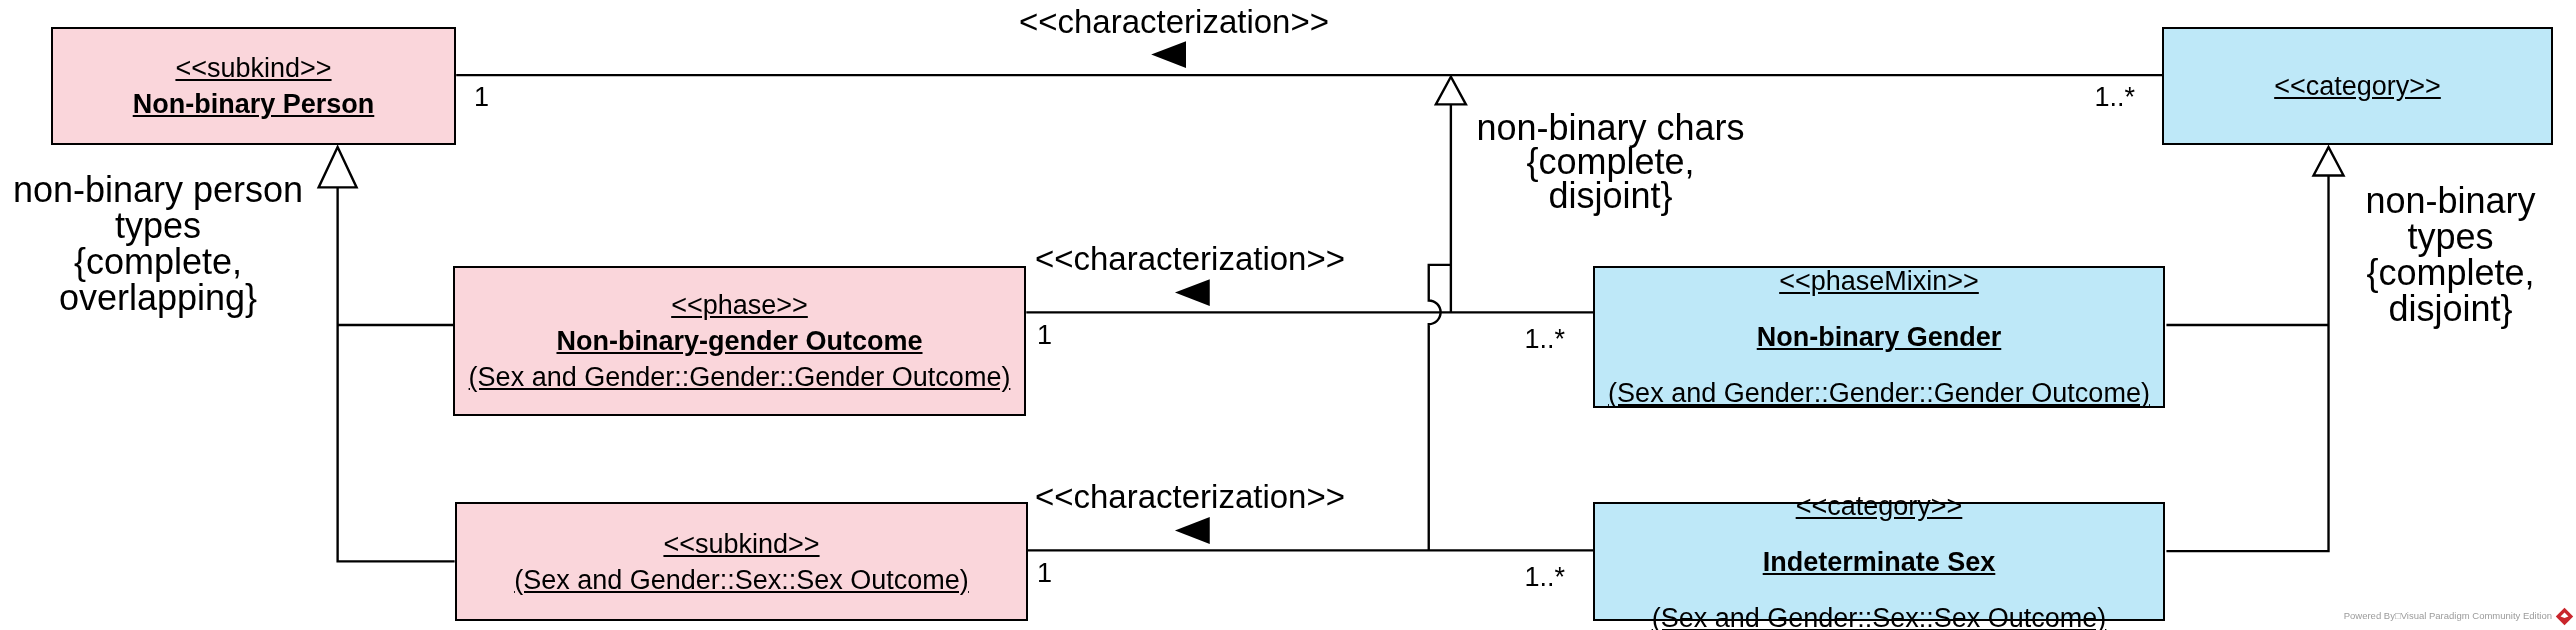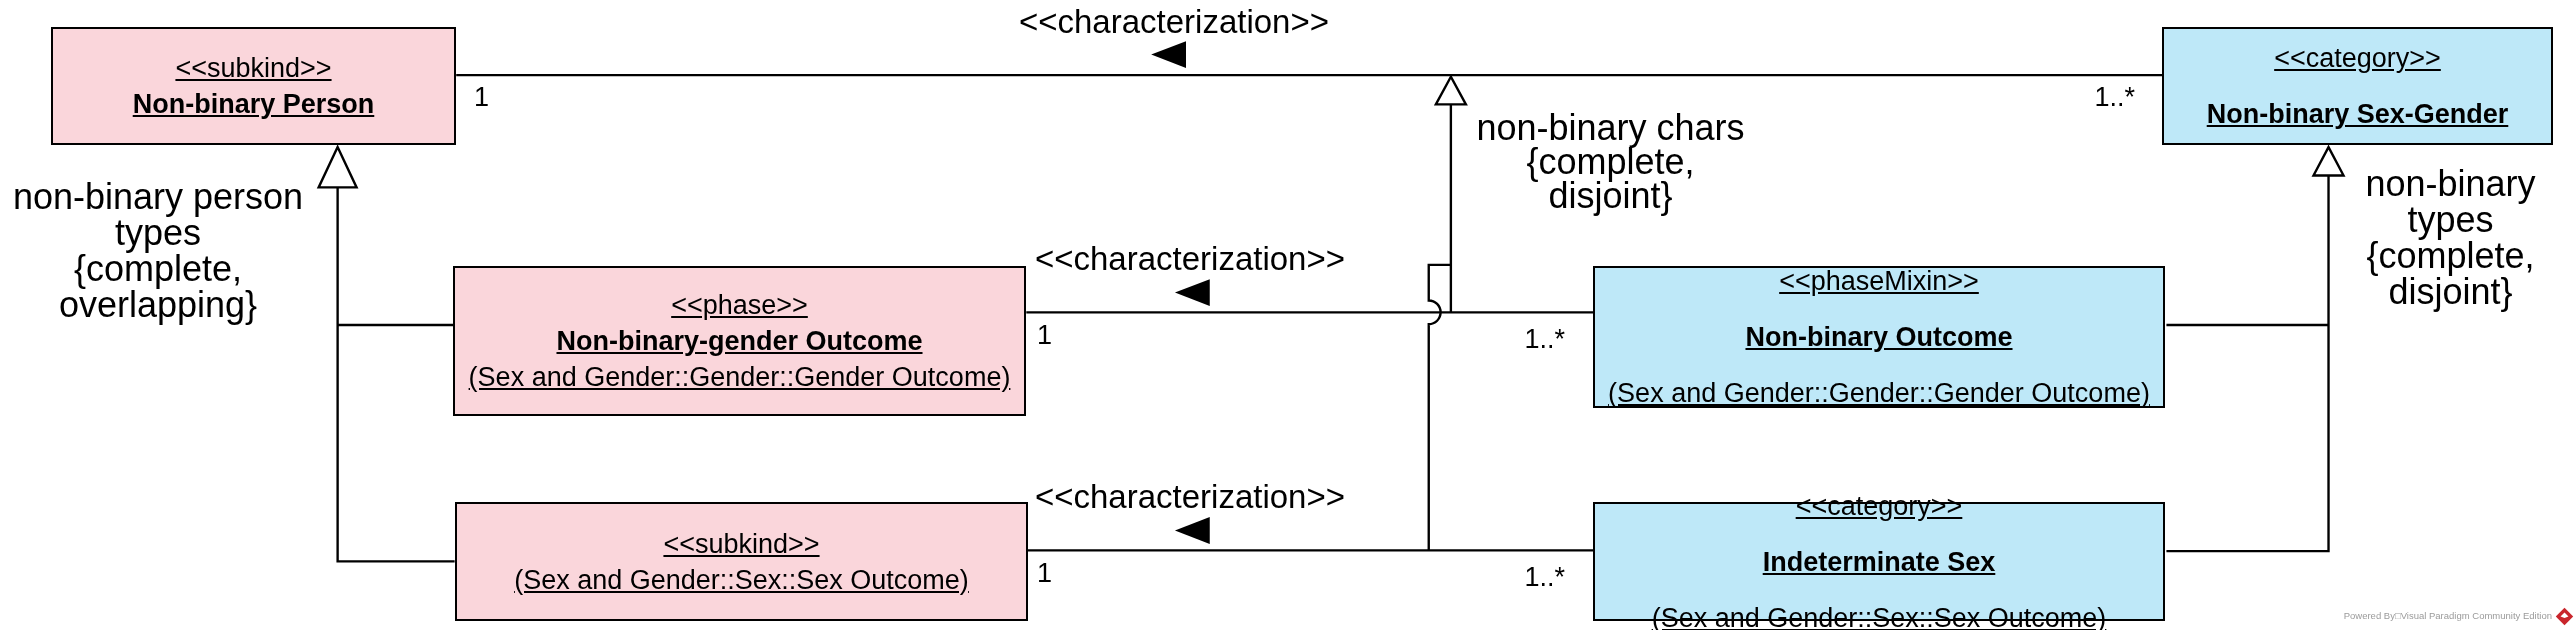--- a/index.html
+++ b/index.html
@@ -66,32 +66,31 @@
     <polygon class="solid-tri" points="1486,671 1530,654 1530,688"></polygon>
   </svg>
 
   <div class="uml-box pink" style="left:51px; top:27px; width:405px; height:118px;">
     <div class="stereo">&lt;&lt;subkind&gt;&gt;</div>
     <div class="name">Non-binary Person</div>
   </div>
 
   <div class="uml-box blue" style="left:2162px; top:27px; width:391px; height:118px;">
     <div class="stereo">&lt;&lt;category&gt;&gt;</div>
-    <div class="name">Non-binary Sex-Gender</div>
   </div>
 
   <div class="uml-box pink" style="left:453px; top:266px; width:573px; height:150px;">
     <div class="stereo">&lt;&lt;phase&gt;&gt;</div>
     <div class="name">Non-binary-gender Outcome</div>
     <div class="pkg">(Sex and Gender::Gender::Gender Outcome)</div>
   </div>
 
   <div class="uml-box blue" style="left:1593px; top:266px; width:572px; height:142px;">
     <div class="stereo">&lt;&lt;phaseMixin&gt;&gt;</div>
-    <div class="name">Non-binary Outcome</div>
+    <div class="name">Non-binary Gender</div>
     <div class="pkg">(Sex and Gender::Gender::Gender Outcome)</div>
   </div>
 
   <div class="uml-box pink" style="left:455px; top:502px; width:573px; height:119px;">
     <div class="stereo">&lt;&lt;subkind&gt;&gt;</div>
     <div class="pkg">(Sex and Gender::Sex::Sex Outcome)</div>
   </div>
 
   <div class="uml-box blue" style="left:1593px; top:502px; width:572px; height:119px;">
     <div class="stereo">&lt;&lt;category&gt;&gt;</div>
@@ -103,31 +102,31 @@
   <div class="assoc-label" style="left:1004px; top:242px; width:372px;">&lt;&lt;characterization&gt;&gt;</div>
   <div class="assoc-label" style="left:1004px; top:480px; width:372px;">&lt;&lt;characterization&gt;&gt;</div>
 
   <div class="mult" style="left:474px; top:81px;">1</div>
   <div class="mult right" style="left:2072px; top:81px; width:63px;">1..*</div>
   <div class="mult" style="left:1037px; top:319px;">1</div>
   <div class="mult right" style="left:1502px; top:323px; width:63px;">1..*</div>
   <div class="mult" style="left:1037px; top:557px;">1</div>
   <div class="mult right" style="left:1502px; top:561px; width:63px;">1..*</div>
 
-  <div class="genset-label" style="left:0px; top:179px; width:316px;">
+  <div class="genset-label" style="left:0px; top:172px; width:316px;">
     <div>non-binary person types</div>
     <div>{complete,</div>
     <div>overlapping}</div>
   </div>
   <div class="genset-label mid" style="left:1472px; top:111px; width:277px;">
     <div>non-binary chars</div>
     <div>{complete,</div>
     <div>disjoint}</div>
   </div>
-  <div class="genset-label rgt" style="left:2332px; top:166px; width:237px;">
+  <div class="genset-label rgt" style="left:2332px; top:183px; width:237px;">
     <div>non-binary types</div>
     <div>{complete,</div>
     <div>disjoint}</div>
   </div>
 
   <div class="watermark">Powered By□Visual Paradigm Community Edition</div>
   <svg class="vp-logo" viewBox="0 0 24 24" xmlns="http://www.w3.org/2000/svg">
     <polygon points="12,1 23,12 12,23 1,12" fill="var(--color-vp_logo,#c9252c)"></polygon>
     <polygon points="12,7 17,12 12,14 7,12" fill="#ffffff"></polygon>
   </svg>

